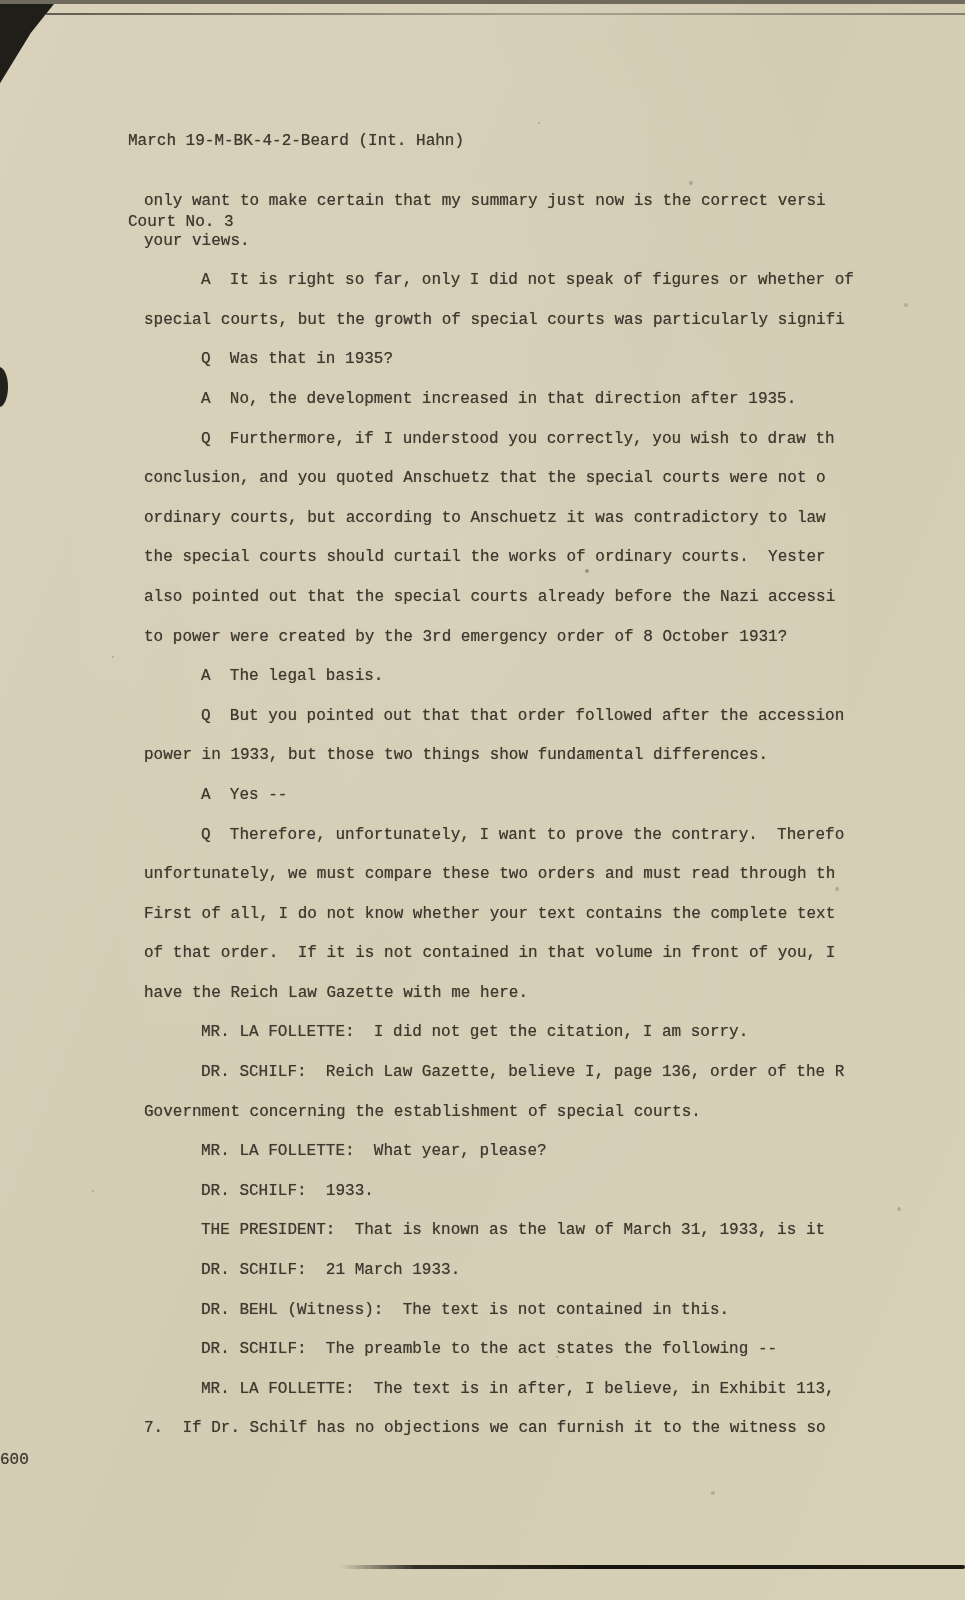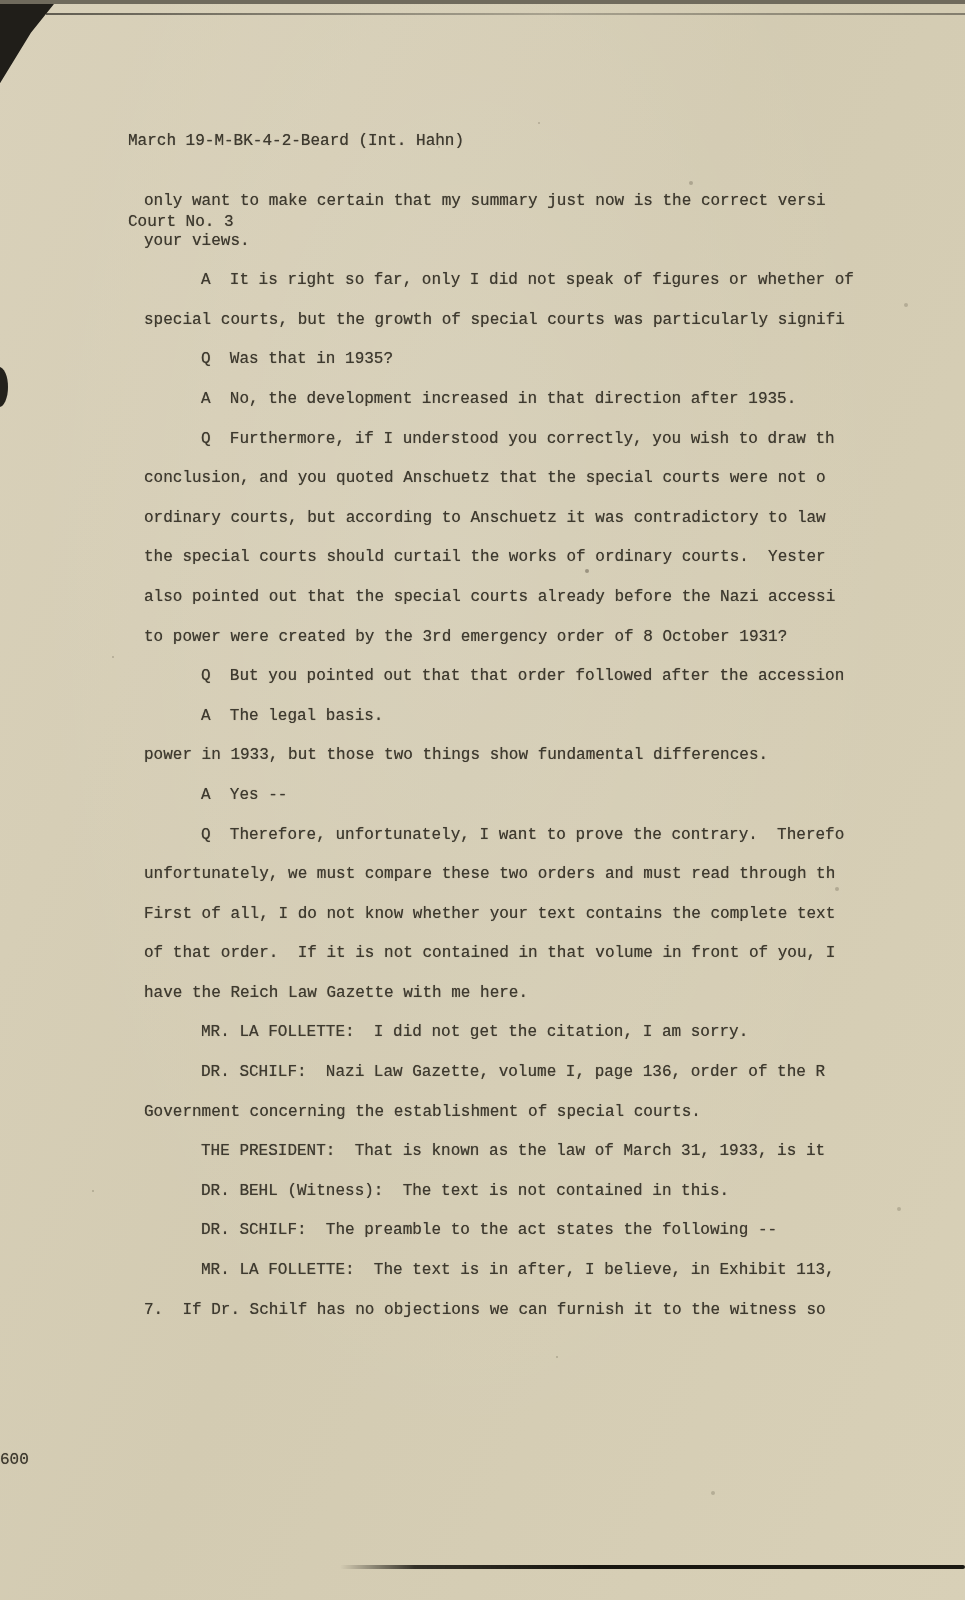--- a/index.html
+++ b/index.html
@@ -102,33 +102,36 @@
       <div class="line indent">A  It is right so far, only I did not speak of figures or whether of</div>
       <div class="line">special courts, but the growth of special courts was particularly signifi</div>
       <div class="line indent">Q  Was that in 1935?</div>
       <div class="line indent">A  No, the development increased in that direction after 1935.</div>
       <div class="line indent">Q  Furthermore, if I understood you correctly, you wish to draw th</div>
       <div class="line">conclusion, and you quoted Anschuetz that the special courts were not o</div>
       <div class="line">ordinary courts, but according to Anschuetz it was contradictory to law</div>
       <div class="line">the special courts should curtail the works of ordinary courts.  Yester</div>
       <div class="line">also pointed out that the special courts already before the Nazi accessi</div>
       <div class="line">to power were created by the 3rd emergency order of 8 October 1931?</div>
+      <div class="line indent">A  The legal basis.</div>
       <div class="line indent">Q  But you pointed out that that order followed after the accession</div>
-      <div class="line indent">A  The legal basis.</div>
       <div class="line">power in 1933, but those two things show fundamental differences.</div>
       <div class="line indent">A  Yes --</div>
       <div class="line indent">Q  Therefore, unfortunately, I want to prove the contrary.  Therefo</div>
       <div class="line">unfortunately, we must compare these two orders and must read through th</div>
       <div class="line">First of all, I do not know whether your text contains the complete text</div>
       <div class="line">of that order.  If it is not contained in that volume in front of you, I</div>
       <div class="line">have the Reich Law Gazette with me here.</div>
       <div class="line indent">MR. LA FOLLETTE:  I did not get the citation, I am sorry.</div>
-      <div class="line indent">DR. SCHILF:  Nazi Law Gazette, volume I, page 136, order of the R</div>
+      <div class="line indent">DR. SCHILF:  Reich Law Gazette, believe I, page 136, order of the R</div>
       <div class="line">Government concerning the establishment of special courts.</div>
+      <div class="line indent">MR. LA FOLLETTE:  What year, please?</div>
+      <div class="line indent">DR. SCHILF:  1933.</div>
       <div class="line indent">THE PRESIDENT:  That is known as the law of March 31, 1933, is it</div>
+      <div class="line indent">DR. SCHILF:  21 March 1933.</div>
       <div class="line indent">DR. BEHL (Witness):  The text is not contained in this.</div>
       <div class="line indent">DR. SCHILF:  The preamble to the act states the following --</div>
       <div class="line indent">MR. LA FOLLETTE:  The text is in after, I believe, in Exhibit 113,</div>
       <div class="line">7.  If Dr. Schilf has no objections we can furnish it to the witness so</div>
     </div>
 
   <div class="page-number">600</div>
 
   <div class="bottom-line"></div>
 </div>

